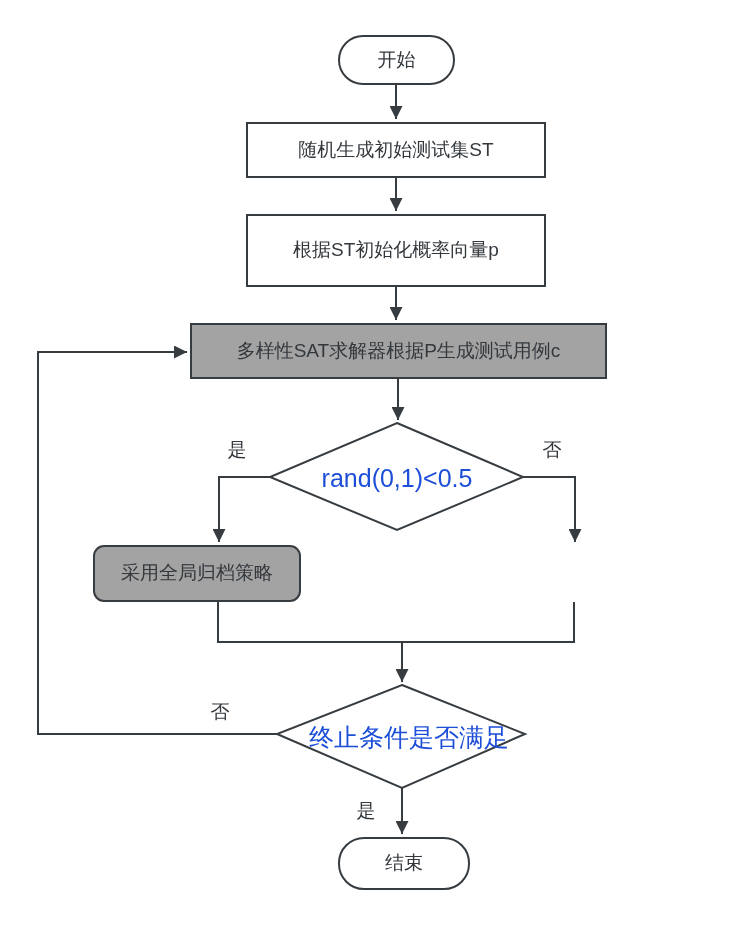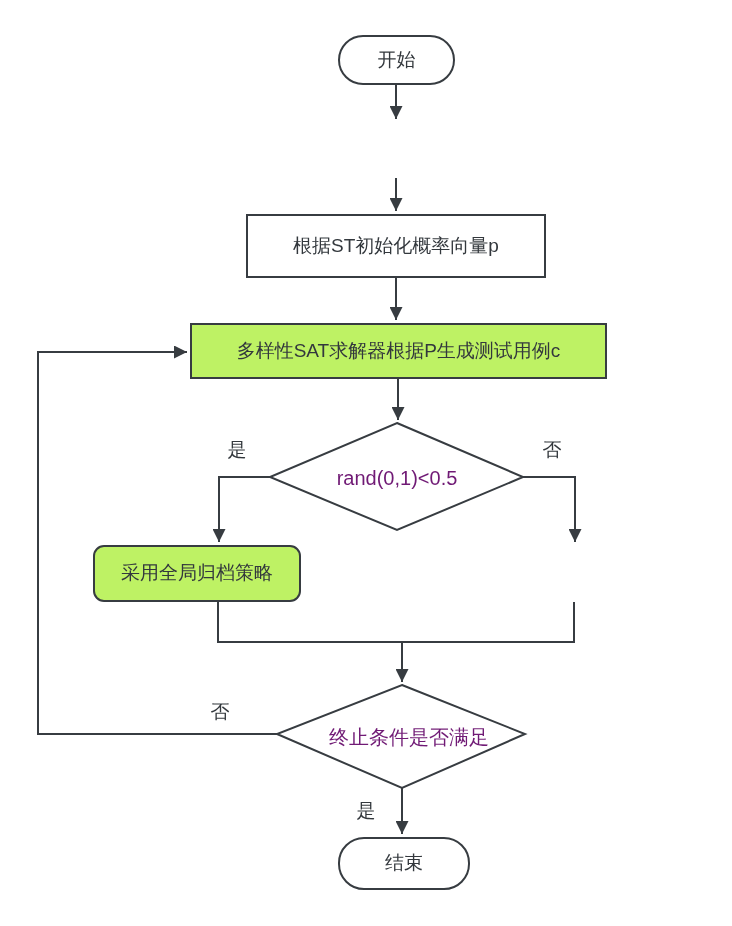--- a/index.html
+++ b/index.html
@@ -30,26 +30,26 @@
     display: flex;
     align-items: center;
     justify-content: center;
     font-size: 19px;
     color: #33383d;
     text-align: center;
     white-space: nowrap;
     line-height: 1.2;
   }
   .node.pill { border-radius: 26px; text-align: center; }
-  .node.highlight { background: #bef264; }
+  .node.highlight { background: #a3a3a3; }
   .diamond-label {
     position: absolute;
     transform: translate(-50%, -50%);
-    font-size: 20px;
-    color: #701a75;
+    font-size: 25px;
+    color: #1d4ed8;
     white-space: nowrap;
   }
   .edge-label {
     position: absolute;
     transform: translate(-50%, -50%);
     font-size: 19px;
     color: #33383d;
     background: #ffffff;
     padding: 0 2px;
     white-space: nowrap;
@@ -79,22 +79,23 @@
       <path d="M402,788 L402,834" marker-end="url(#arrow)"></path>
       <path d="M277,734 L38,734 L38,352 L187,352" marker-end="url(#arrow)"></path>
     </g>
 
     <polygon points="397,423 523,477 397,530 270,477" fill="#ffffff" stroke="#373c41" stroke-width="2"></polygon>
     <polygon points="402,685 525,734 402,788 277,734" fill="#ffffff" stroke="#373c41" stroke-width="2"></polygon>
   </svg>
 
   <div class="node pill" style="left:338px; top:35px; width:117px; height:50px;">开始</div>
 
+  <div class="node" style="left:246px; top:122px; width:300px; height:56px;">随机生成初始测试集ST</div>
 
-  <div class="node" style="left:246px; top:214px; width:300px; height:64px;">根据ST初始化概率向量p</div>
+  <div class="node" style="left:246px; top:214px; width:300px; height:73px;">根据ST初始化概率向量p</div>
 
   <div class="node highlight" style="left:190px; top:323px; width:417px; height:56px;">多样性SAT求解器根据P生成测试用例c</div>
 
   <div class="diamond-label" style="left:397px; top:478px;">rand(0,1)&lt;0.5</div>
 
   <div class="node highlight" style="left:93px; top:545px; width:208px; height:57px;border-radius:11px;">采用全局归档策略</div>
 
 
   <div class="diamond-label" style="left:401px; top:737px;margin-left:8px;">终止条件是否满足</div>
 

